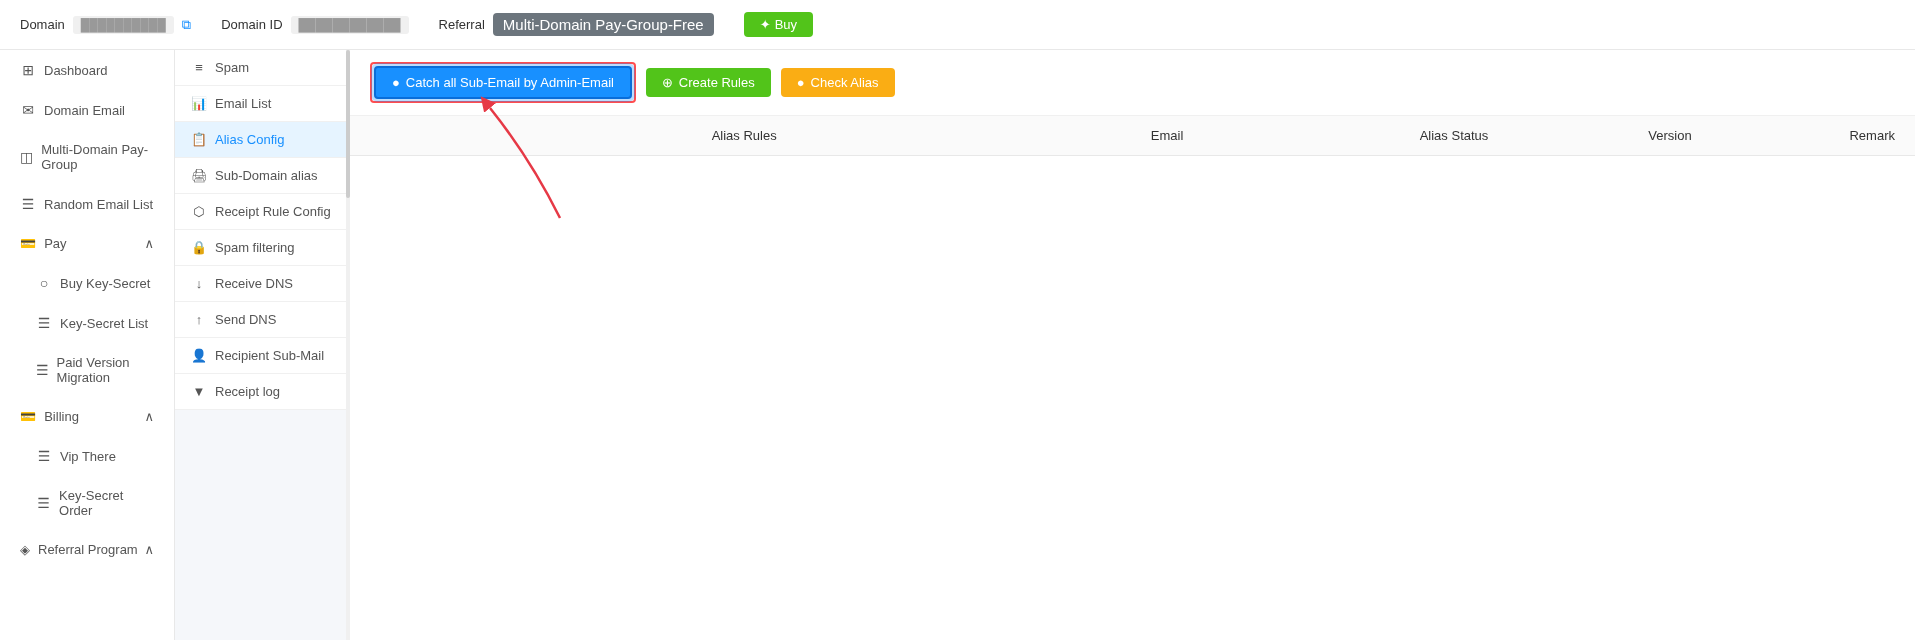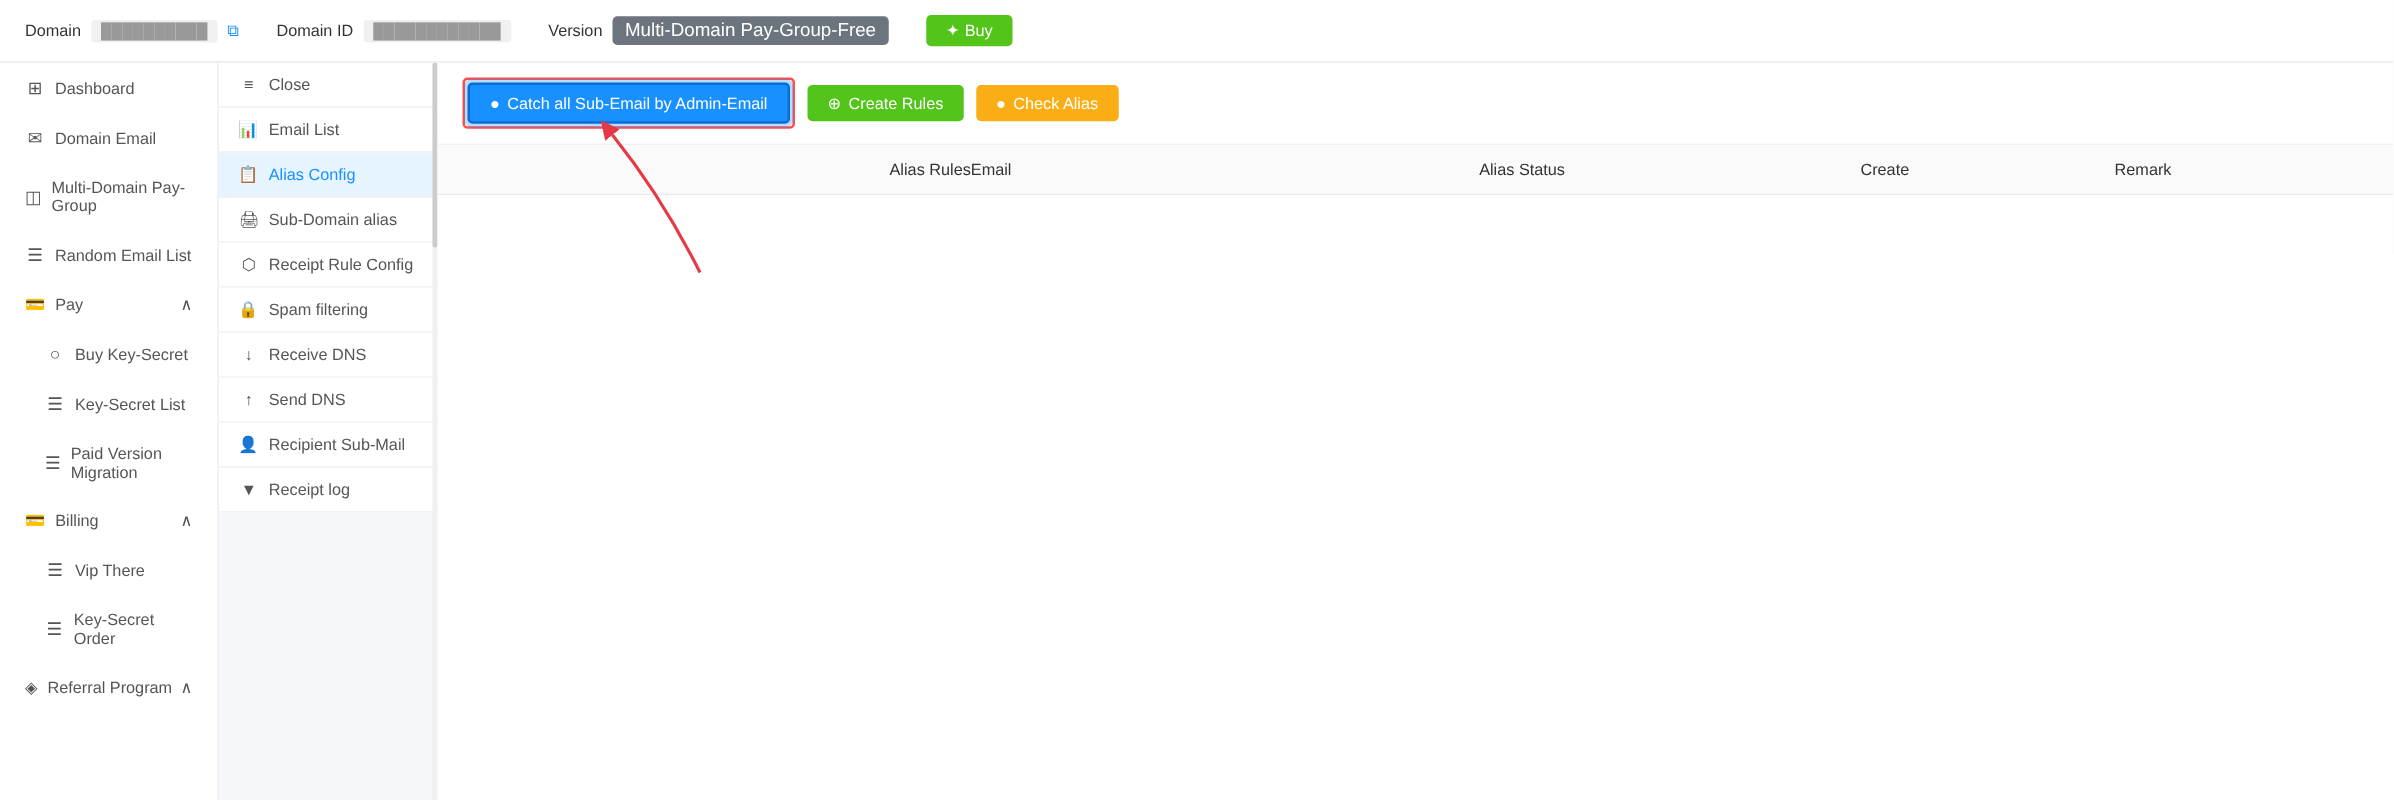--- a/index.html
+++ b/index.html
@@ -95,21 +95,21 @@
     .info-box-close {
       position: absolute; right: 12px; top: 10px; cursor: pointer; color: #999; font-size: 16px;
     }
 
     
     .table-container { padding: 0; }
     .table-header {
       display: grid; grid-template-columns: 2fr 2fr 1.5fr 1fr 1fr;
       padding: 12px 20px; background: #fafafa; border-bottom: 1px solid #e8e8e8;
     }
-    .table-header-cell { font-weight: 500; color: #333; font-size: 13px; text-align: left; }
+    .table-header-cell { font-weight: 500; color: #333; font-size: 13px; text-align: right; }
     .table-header-cell:first-child { text-align: left; }
     .table-empty { padding: 60px; text-align: center; color: #999; font-size: 13px; }
 
     
     .sub-sidebar-container { position: relative; }
     ::-webkit-scrollbar { width: 4px; }
     ::-webkit-scrollbar-thumb { background: #ccc; border-radius: 2px; }
   </style>
 </head>
 <body>
@@ -118,21 +118,21 @@
   <div class="top-header-item">
     <span class="top-header-label">Domain</span>
     <span class="top-header-value">██████████</span>
     <span style="cursor:pointer;color:#1890ff;">⧉</span>
   </div>
   <div class="top-header-item">
     <span class="top-header-label">Domain ID</span>
     <span class="top-header-value">████████████</span>
   </div>
   <div class="top-header-item">
-    <span class="top-header-label">Version</span>
+    <span class="top-header-label">Referral</span>
     <span class="version-badge">Multi-Domain Pay-Group-Free</span>
   </div>
   <button class="buy-btn">
     <span>✦</span>
     <span>Buy</span>
   </button>
 </div>
 
 <div class="main-layout">
 
@@ -198,21 +198,21 @@
 
   <div class="sub-sidebar-container" style="position:relative;">
     <div class="sub-sidebar">
 
       <div style="position:absolute;right:0;top:0;width:4px;height:100%;background:#f0f0f0;">
         <div style="width:4px;height:25%;background:#ccc;border-radius:2px;margin-top:0;"></div>
       </div>
 
       <div class="sub-sidebar-item">
         <span class="icon">≡</span>
-        <span>Close</span>
+        <span>Spam</span>
       </div>
       <div class="sub-sidebar-item">
         <span class="icon">📊</span>
         <span>Email List</span>
       </div>
       <div class="sub-sidebar-item active">
         <span class="icon">📋</span>
         <span>Alias Config</span>
       </div>
       <div class="sub-sidebar-item">
@@ -274,19 +274,19 @@
 
       <path d="M 130,140 Q 100,80 60,30" stroke="#e63946" stroke-width="2.5" fill="none" marker-end="url(#arrowhead)"></path>
     </svg>
 
 
     <div class="table-container">
       <div class="table-header">
         <div class="table-header-cell" style="text-align:right;">Alias Rules</div>
         <div class="table-header-cell">Email</div>
         <div class="table-header-cell">Alias Status</div>
-        <div class="table-header-cell">Create</div>
+        <div class="table-header-cell">Version</div>
         <div class="table-header-cell">Remark</div>
       </div>
     </div>
   </div>
 
 </div>
 
 </body></html>

